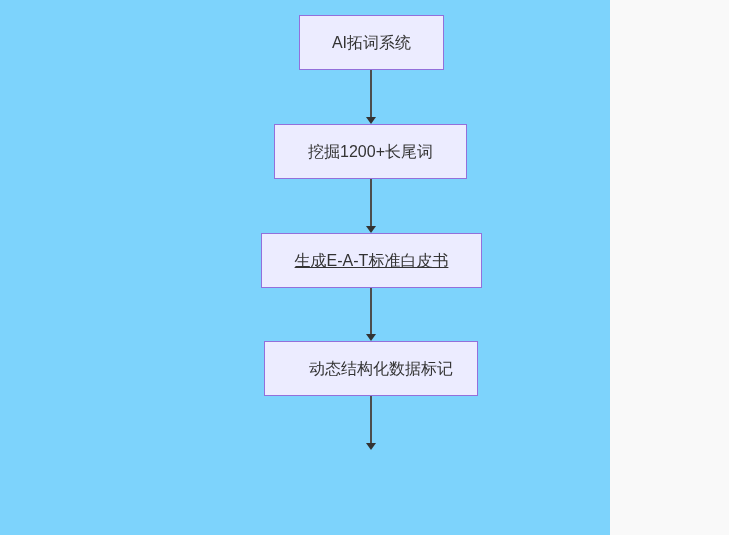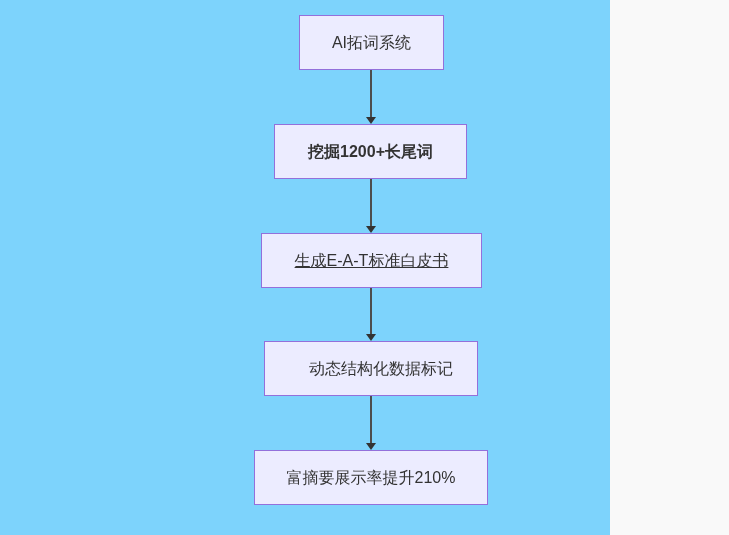--- a/index.html
+++ b/index.html
@@ -23,21 +23,21 @@
     color: #333333;
     font-size: 16px;
     line-height: 1.2;
     display: flex;
     align-items: center;
     justify-content: center;
     text-align: center;
     white-space: nowrap;
   }
   .n1 { left: 299px; top: 15px;  width: 145px; height: 55px; }
-  .n2 { left: 274px; top: 124px; width: 193px; height: 55px; font-weight: bold; }
+  .n2 { left: 274px; top: 124px; width: 193px; height: 55px; }
   .n3 { left: 261px; top: 233px; width: 221px; height: 55px; text-decoration: underline; }
   .n4 { left: 264px; top: 341px; width: 214px; height: 55px; padding-left: 20px; }
   .n5 { left: 254px; top: 450px; width: 234px; height: 55px; }
 
   .edge {
     position: absolute;
     left: 366px;
     width: 10px;
     display: flex;
     flex-direction: column;
@@ -86,15 +86,14 @@
     <div class="head"></div>
   </div>
 
   <div class="node n4">动态结构化数据标记</div>
 
   <div class="edge e4">
     <div class="shaft"></div>
     <div class="head"></div>
   </div>
 
-  <div class="node n5">富摘要展示率提升210%</div>
 
 </div>
 
 </body></html>

